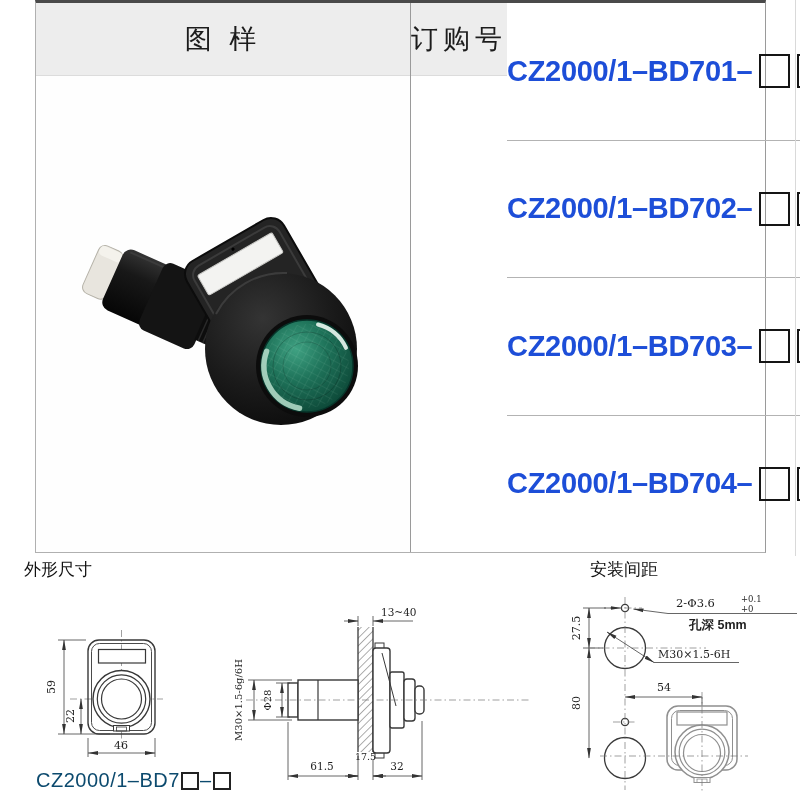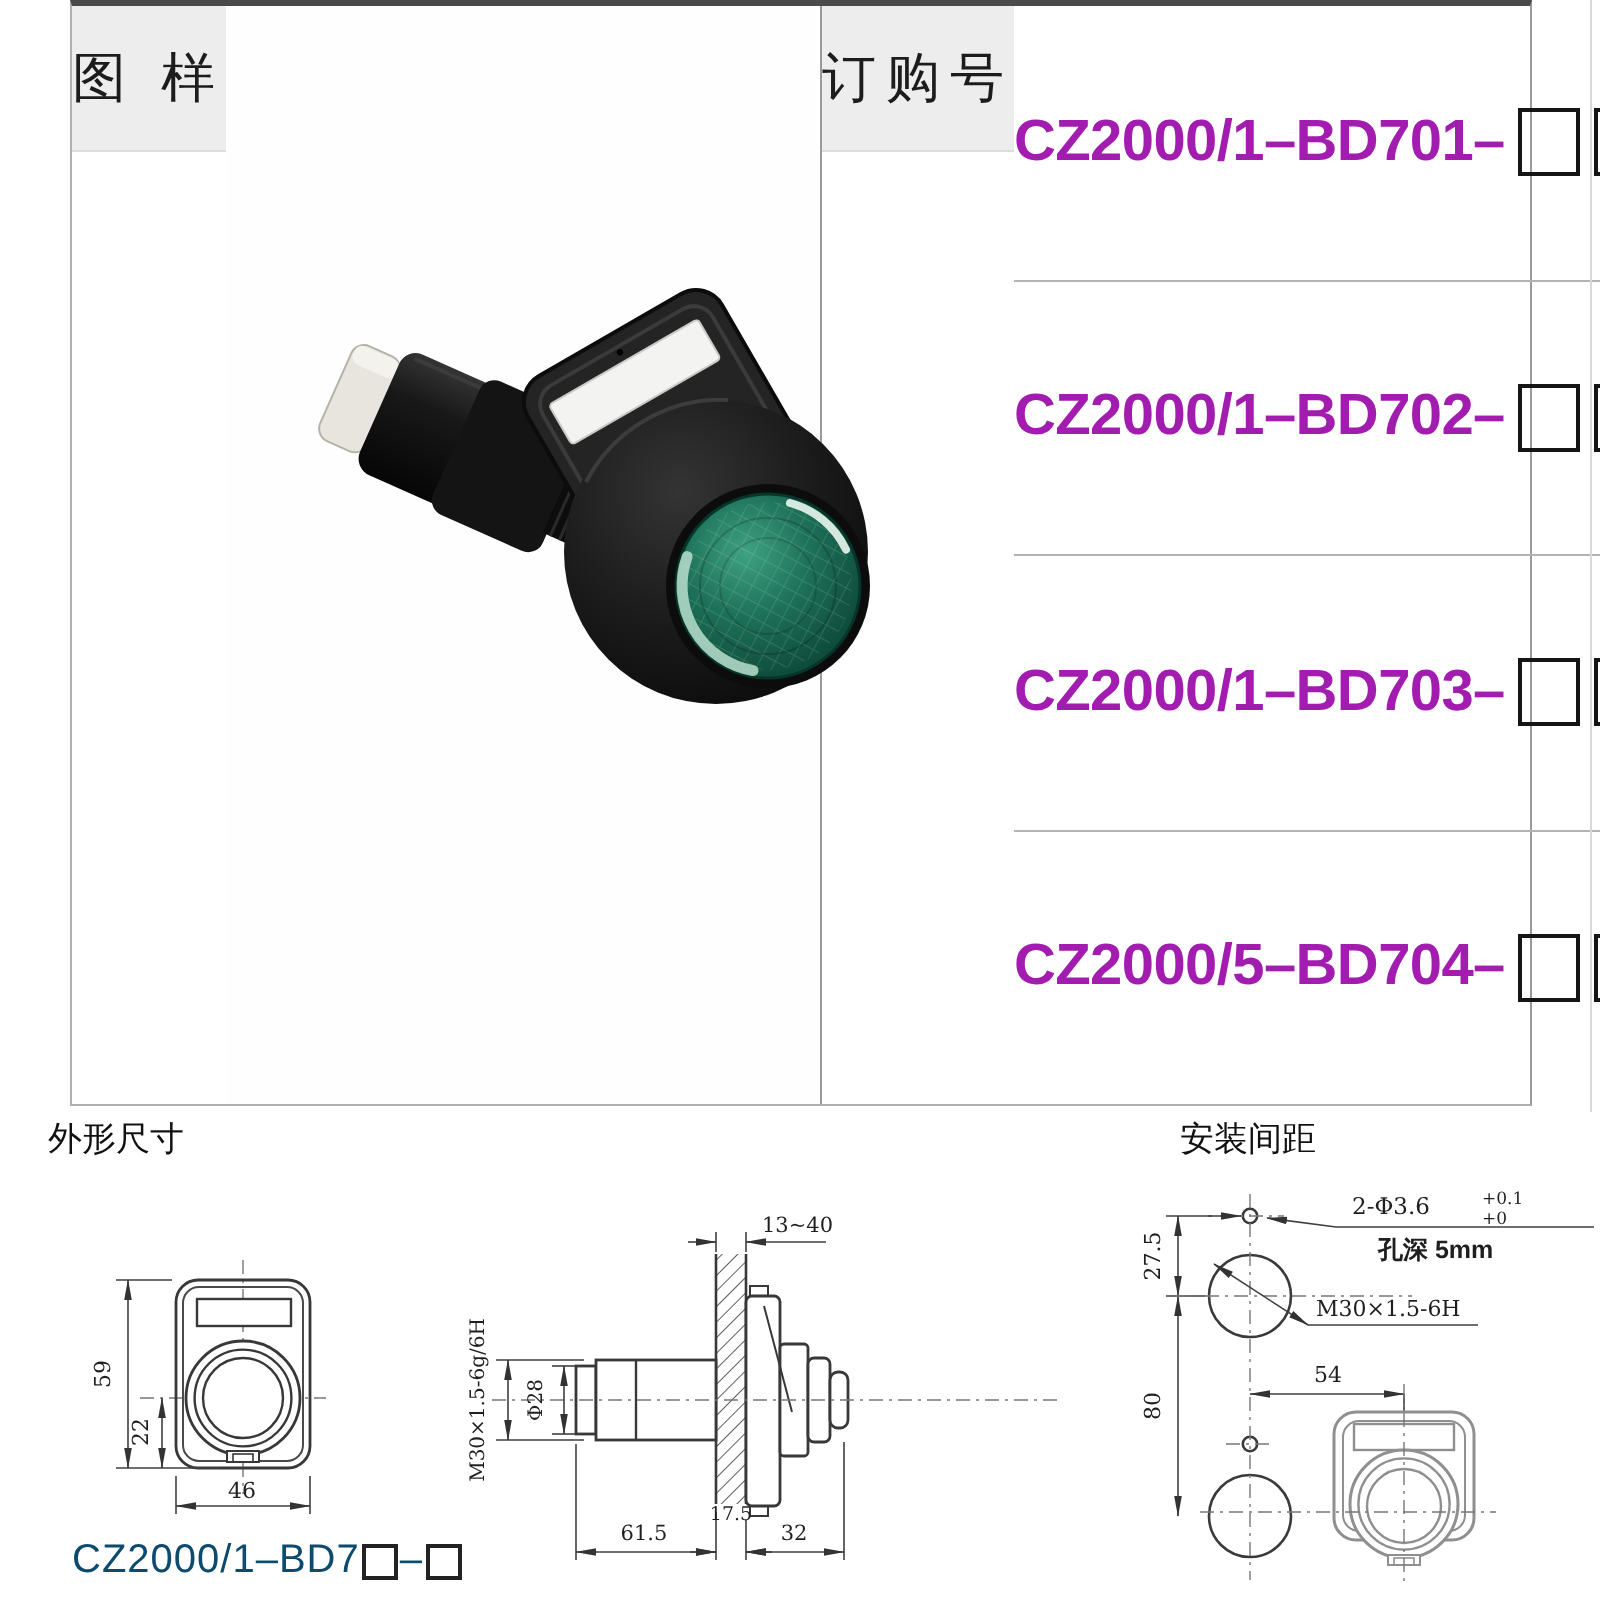--- a/index.html
+++ b/index.html
@@ -2,30 +2,30 @@
 <html><head>
 <meta charset="utf-8">
 <style>
   html,body{margin:0;padding:0;}
   body{width:800px;height:800px;position:relative;background:#ffffff;overflow:hidden;
        font-family:"Liberation Sans",sans-serif;color:#1a1a1a;}
   
   .catalog-table{position:absolute;left:35px;top:0;width:731px;height:553px;
     border-top:3px solid #4a4a4a;border-left:1px solid #b0b0b0;border-right:1px solid #9a9a9a;
     border-bottom:1px solid #b0b0b0;display:flex;box-sizing:border-box;background:#fff;}
-  .col-left{width:375px;display:flex;flex-direction:row;border-right:1px solid #9a9a9a;box-sizing:border-box;}
+  .col-left{width:375px;display:flex;flex-direction:column;border-right:1px solid #9a9a9a;box-sizing:border-box;}
   .col-right{flex:1;display:flex;flex-direction:row;}
   .hdr{height:72px;background:#ededed;border-bottom:1px solid #dcdcdc;display:flex;
        align-items:center;justify-content:center;flex:none;}
   .hdr span{font-size:27px;letter-spacing:5px;color:#1c1c1c;}
   .photo-cell{flex:1;position:relative;background:#fefefe;}
   .rows{flex:1;display:flex;flex-direction:column;}
   .order-row{flex:1;display:flex;align-items:center;justify-content:center;}
   .order-row + .order-row{border-top:1px solid #b3b3b3;}
-  .code{font-size:29px;font-weight:bold;color:#a21caf;letter-spacing:-0.3px;white-space:nowrap;}
+  .code{font-size:29px;font-weight:bold;color:#1d4ed8;letter-spacing:-0.3px;white-space:nowrap;}
   .sq{display:inline-block;width:27px;height:30px;border:2.5px solid #151515;margin-left:7px;flex:none;}
   
   .sec-label{position:absolute;font-size:17px;color:#111;}
   
   .model-code{position:absolute;left:36px;top:769px;display:flex;align-items:center;
       font-size:20px;color:#0c4a6e;letter-spacing:0.5px;}
   .sq-sm{display:inline-block;width:14px;height:14px;border:2px solid #222;margin:0 1px;flex:none;}
   .edge-line{position:absolute;left:795px;top:0;width:1px;height:556px;background:#d9d9d9;}
   svg text{fill:#1f1f1f;}
   .dimtxt{font-family:"DejaVu Serif",serif;}
@@ -115,21 +115,21 @@
         <span class="code">CZ2000/1–BD702–</span>
         <span class="sq"></span>
         <span class="sq"></span>
       </div>
       <div class="order-row">
         <span class="code">CZ2000/1–BD703–</span>
         <span class="sq"></span>
         <span class="sq"></span>
       </div>
       <div class="order-row">
-        <span class="code">CZ2000/5–BD704–</span>
+        <span class="code">CZ2000/1–BD704–</span>
         <span class="sq"></span>
         <span class="sq"></span>
       </div>
     </div>
   </div>
 </div>
 <div class="edge-line"></div>
 
 <div class="sec-label" style="left:24px;top:558px;">外形尺寸</div>
 <div class="sec-label" style="left:590px;top:558px;">安装间距</div>

